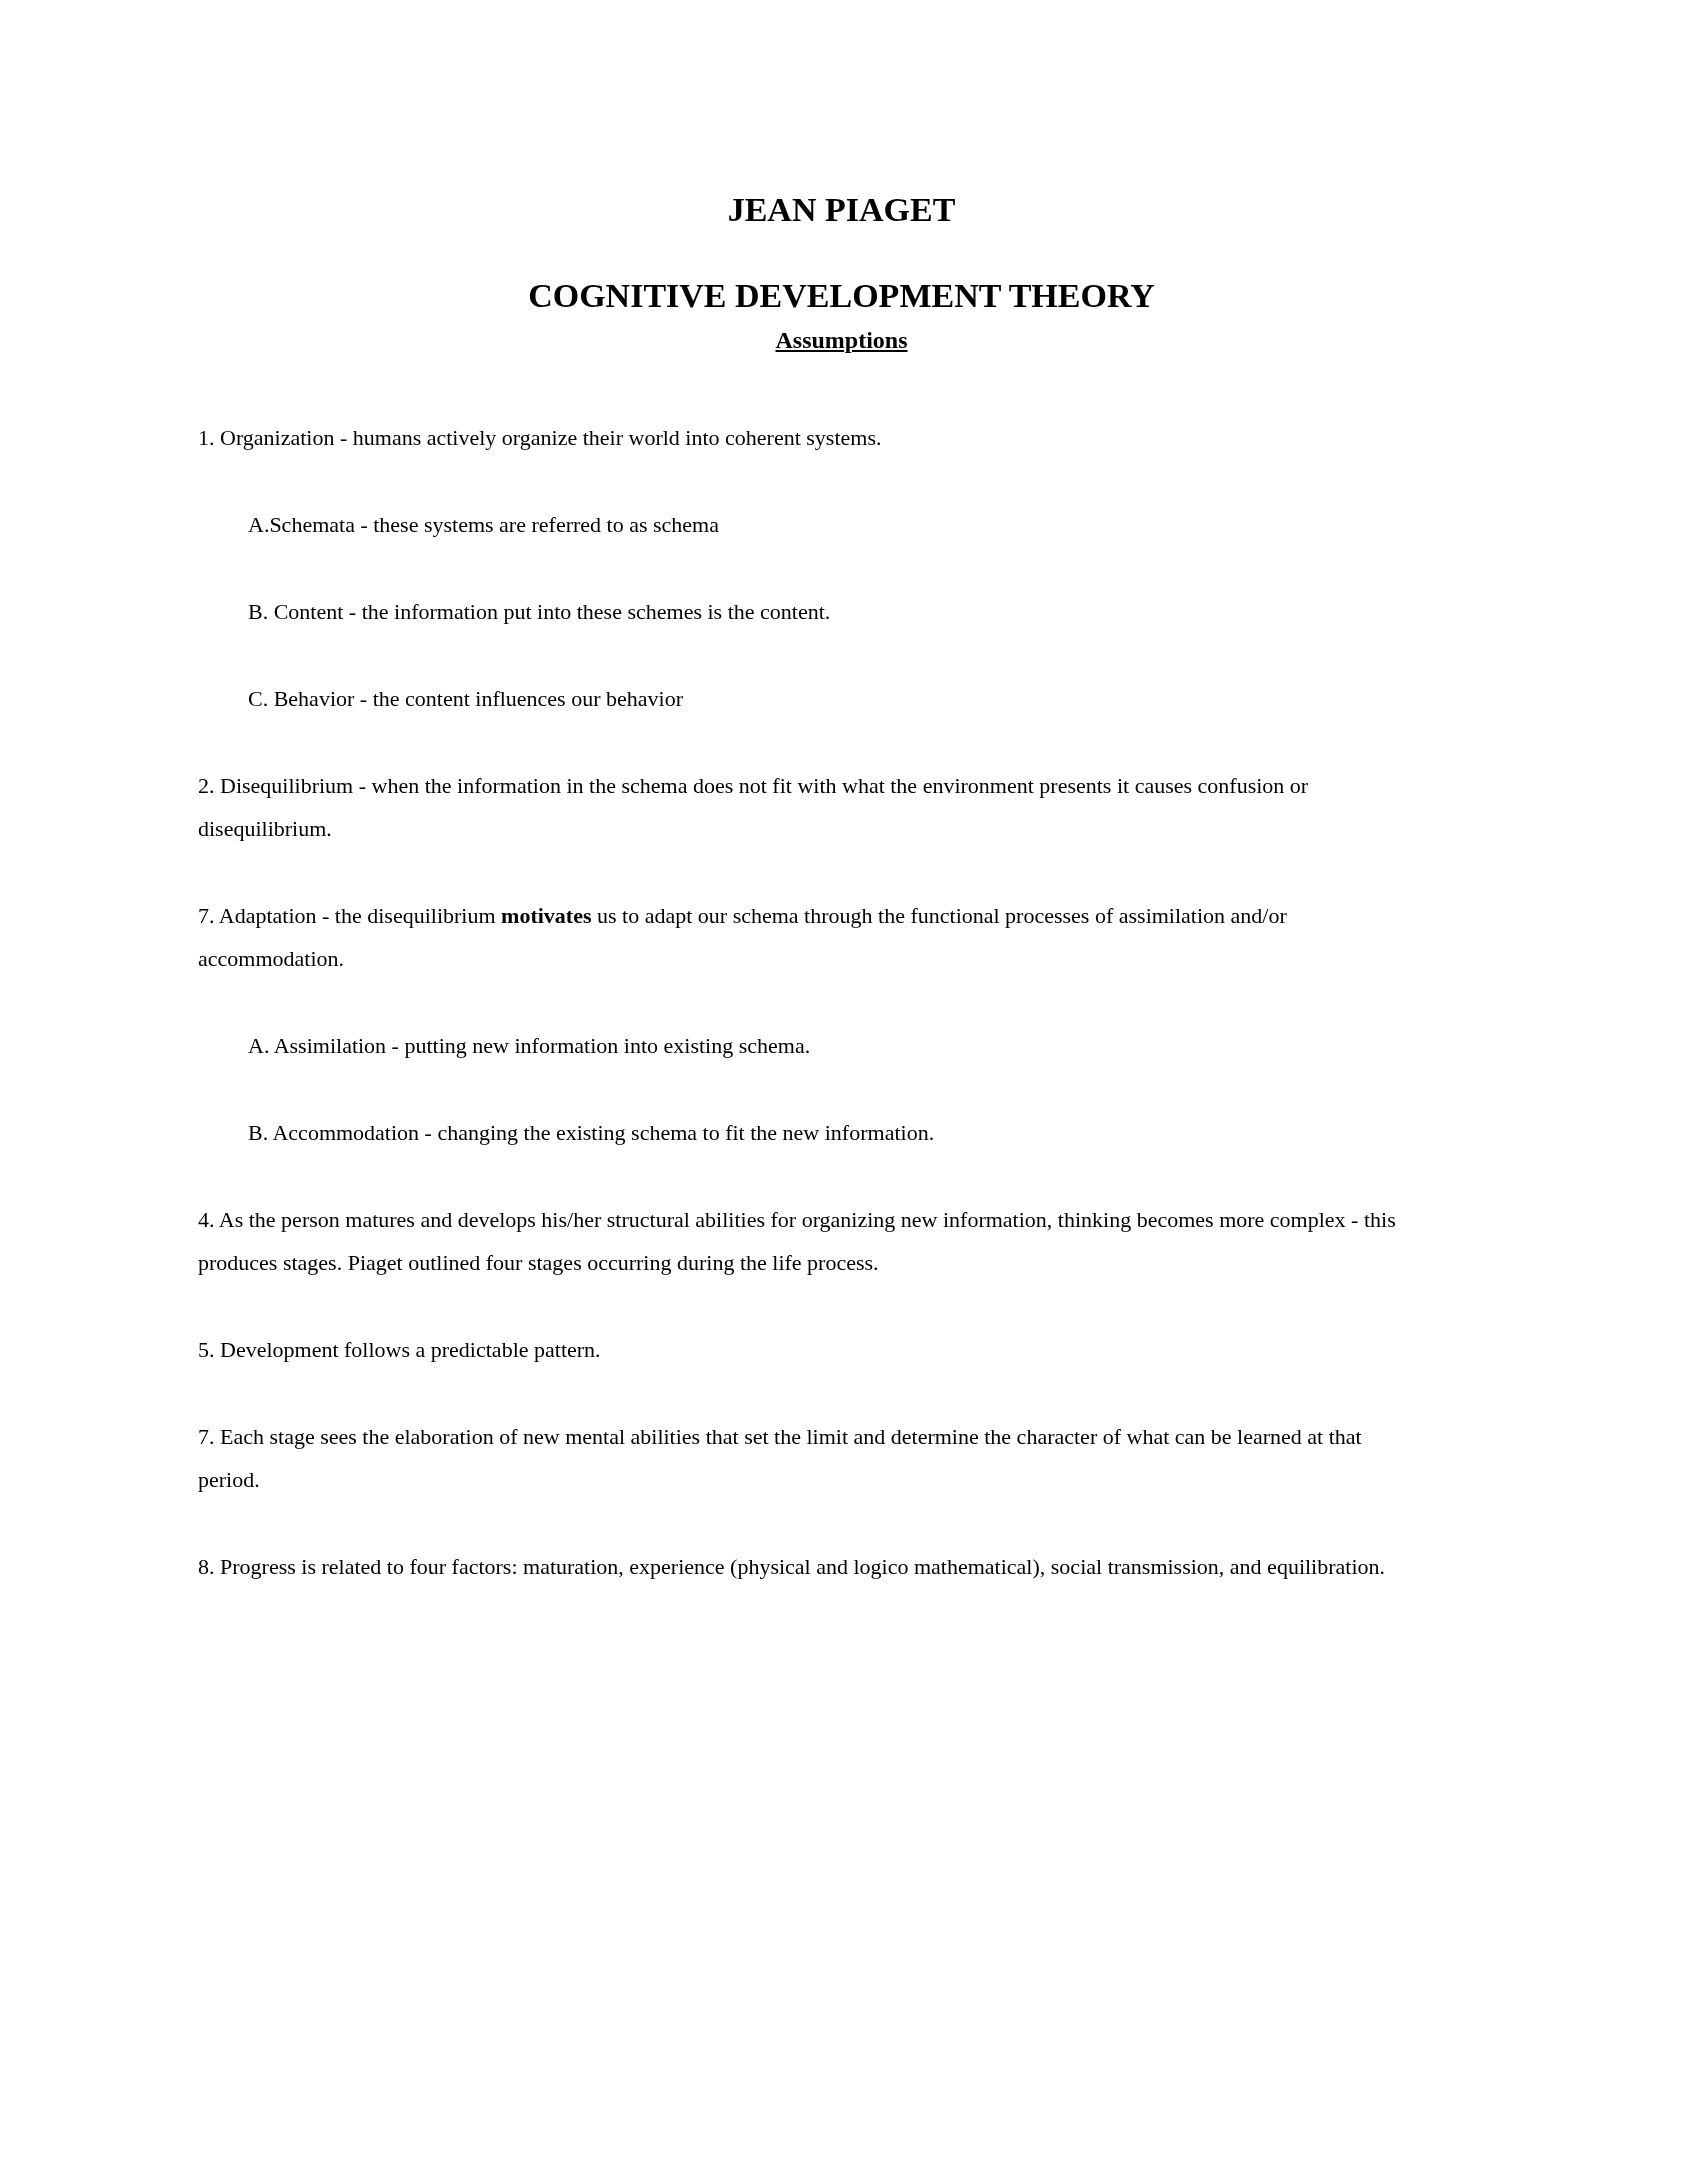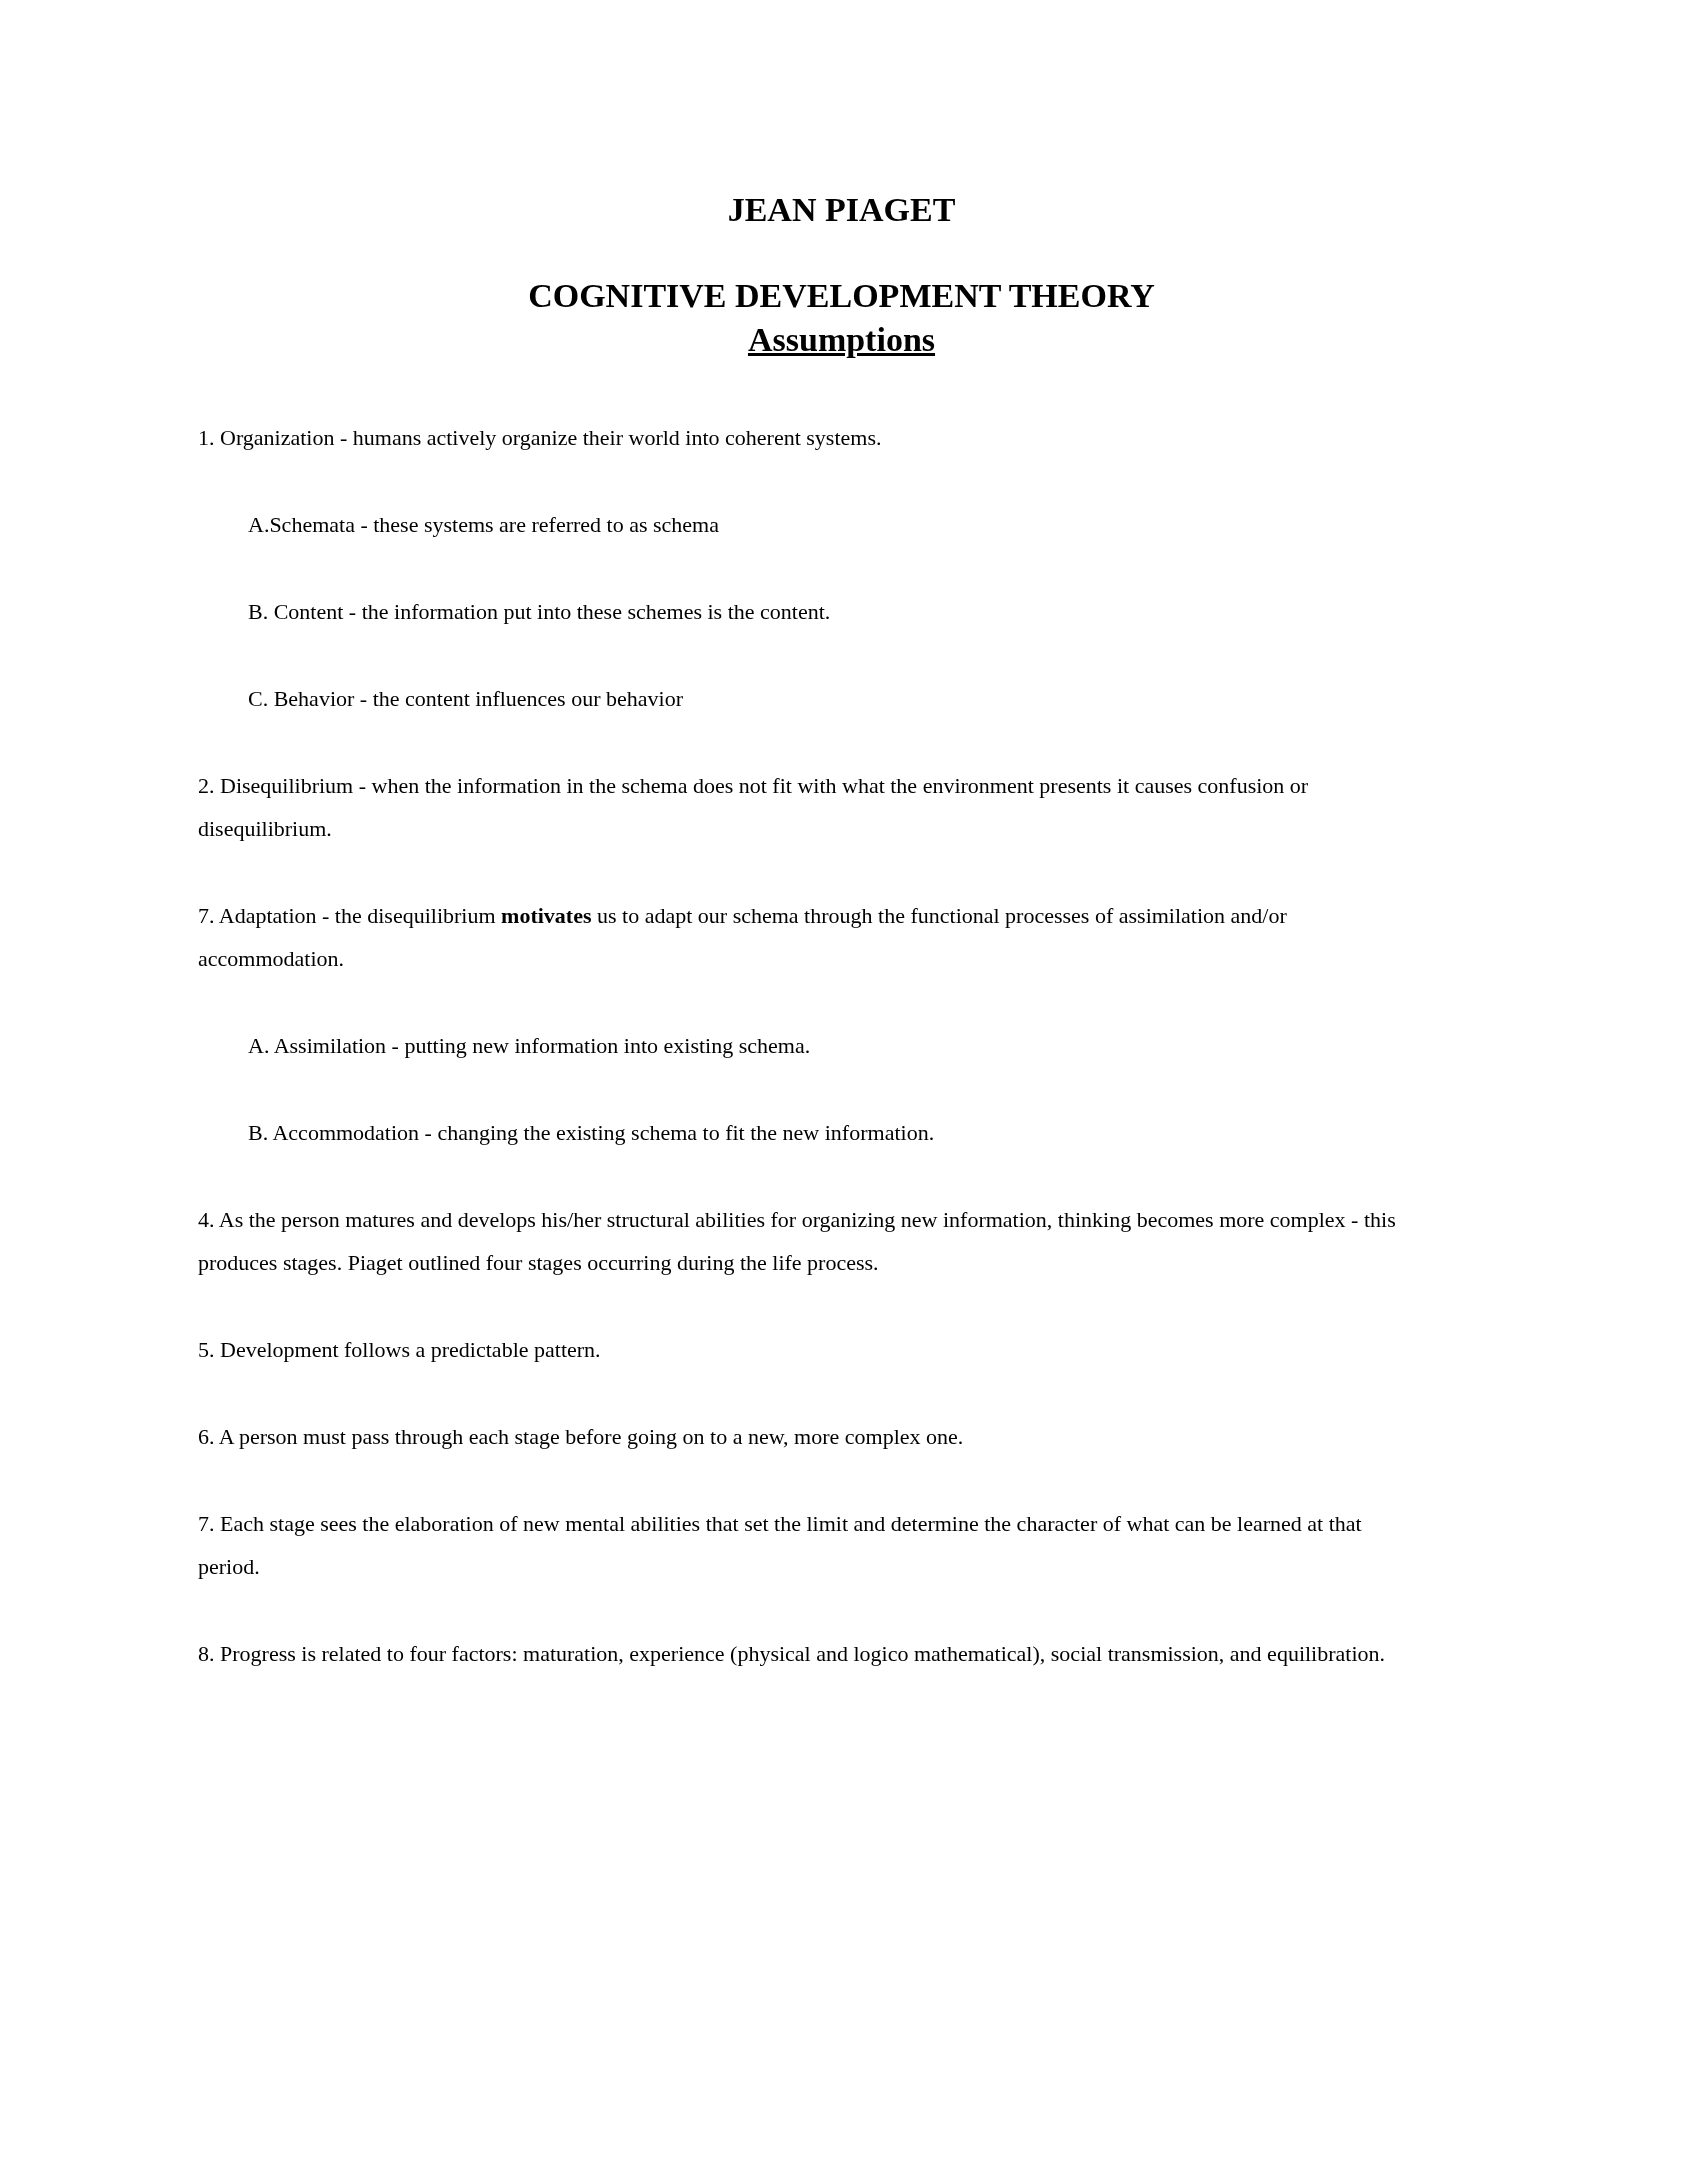--- a/index.html
+++ b/index.html
@@ -32,21 +32,21 @@
     font-size: 34px;
     font-weight: bold;
   }
   .doc-subtitle {
     margin: 0;
     font-size: 34px;
     font-weight: bold;
   }
   .section-heading {
     margin: 0 0 54px 0;
-    font-size: 34px;
+    font-size: 24px;
     font-weight: bold;
     text-decoration: underline;
   }
   .para {
     font-size: 22px;
     line-height: 43px;
     margin: 44px 0;
     max-width: 1223px;
   }
   .para.sub {
@@ -81,21 +81,20 @@
   <p class="para"><span>7. Adaptation - the disequilibrium </span><strong>motivates</strong><span> us to adapt our schema through the functional processes of assimilation and/or accommodation.</span></p>
 
   <p class="para sub">A. Assimilation - putting new information into existing schema.</p>
 
   <p class="para sub">B. Accommodation - changing the existing schema to fit the new information.</p>
 
   <p class="para">4. As the person matures and develops his/her structural abilities for organizing new information, thinking becomes more complex - this produces stages. Piaget outlined four stages occurring during the life process.</p>
 
   <p class="para">5. Development follows a predictable pattern.</p>
 
-  <p class="para">6. A person must pass through each stage before going on to a new, more complex one.</p>
 
   <p class="para">7. Each stage sees the elaboration of new mental abilities that set the limit and determine the character of what can be learned at that period.</p>
 
   <p class="para">8. Progress is related to four factors: maturation, experience (physical and logico mathematical), social transmission, and equilibration.</p>
 
 
 </div>
 
 
 </body></html>

